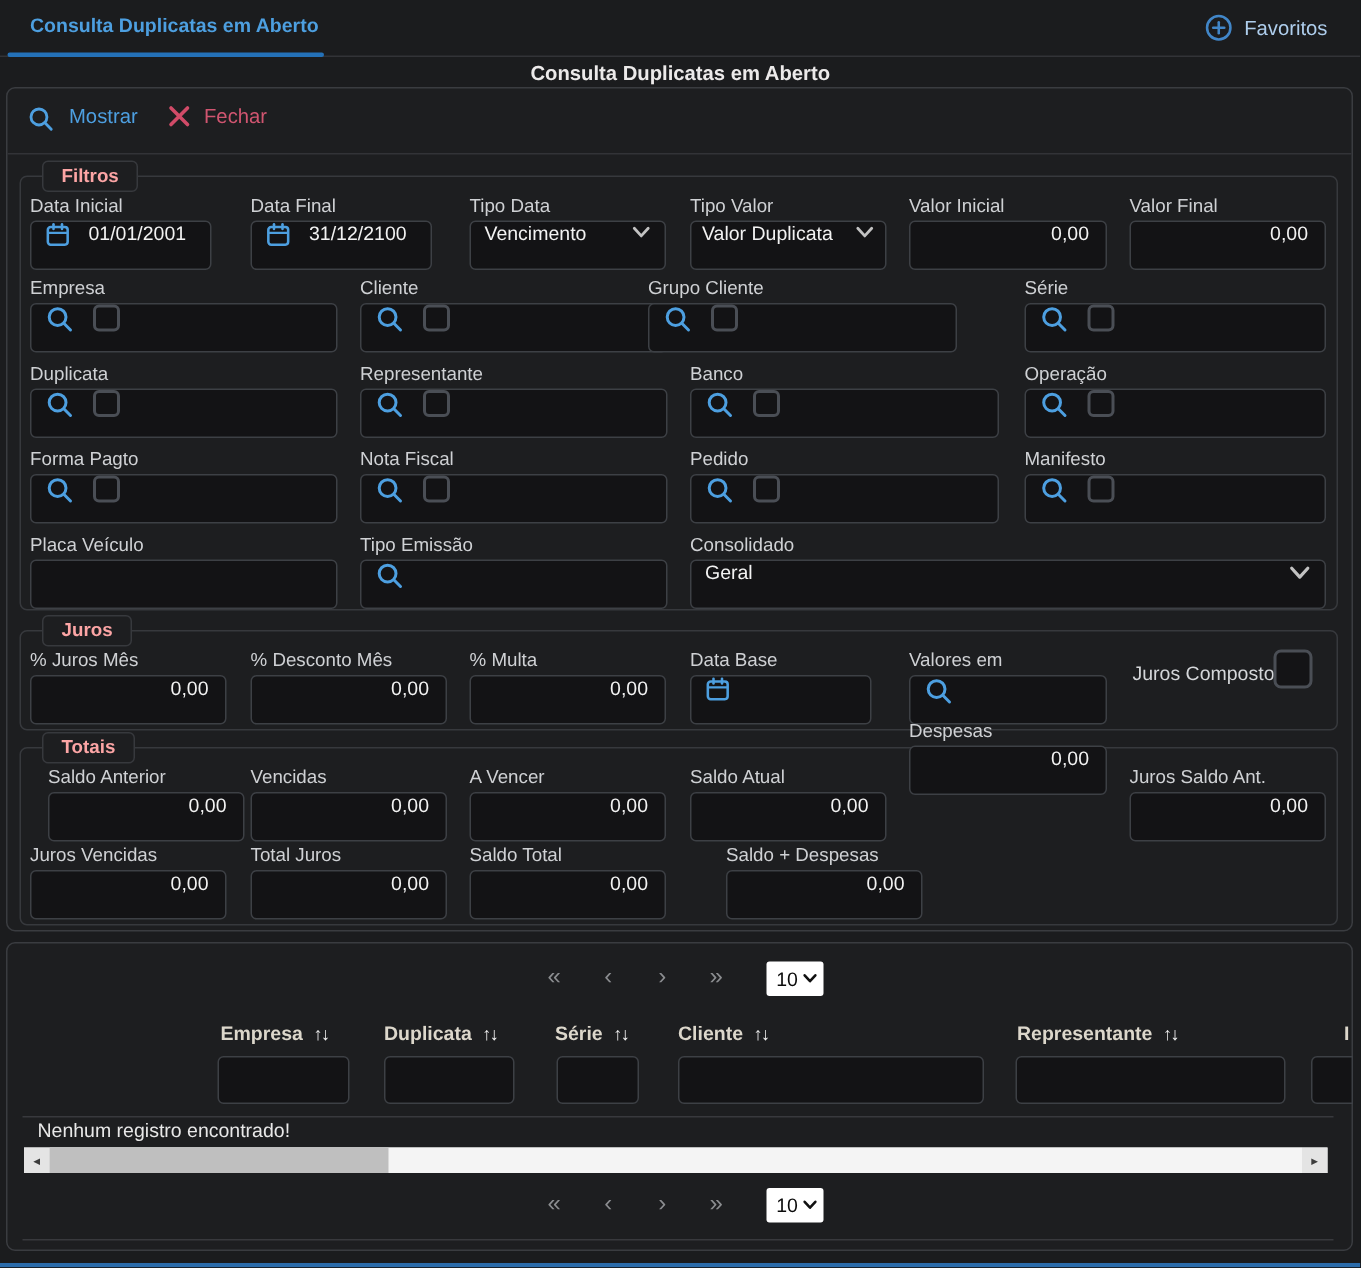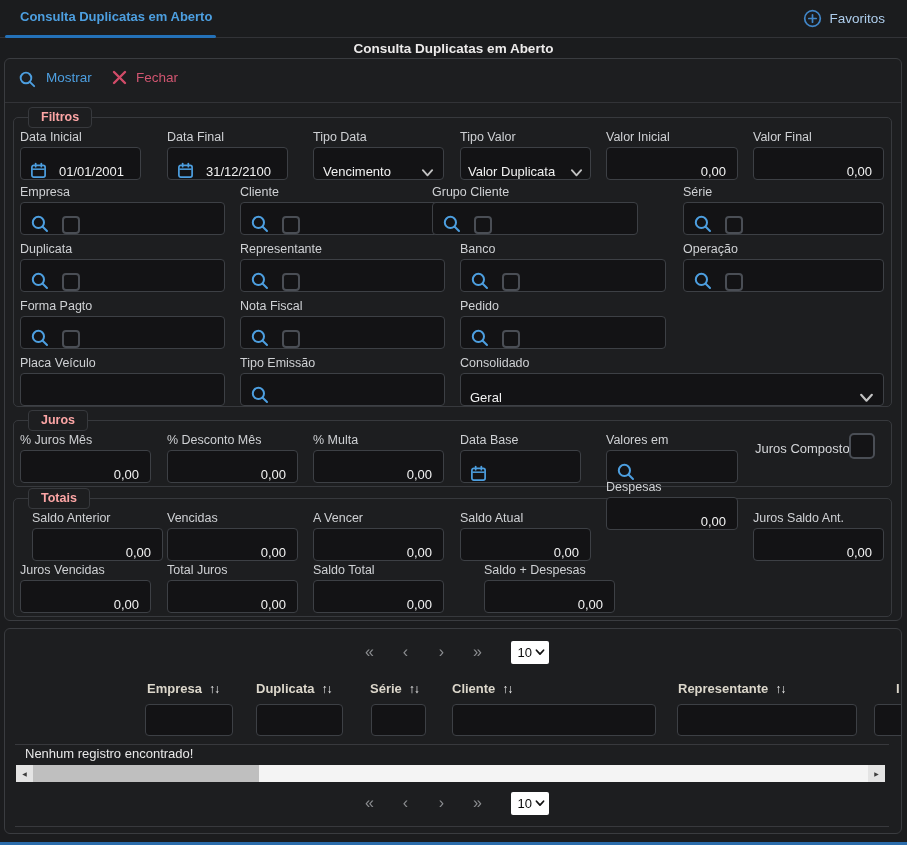--- a/index.html
+++ b/index.html
@@ -31,21 +31,21 @@
   .tool-btn { position:absolute; top:70px; display:flex; align-items:flex-start; gap:9px; cursor:pointer; height:22px; }
   .tool-btn .t-blue { color:#4d9fe0; font-size:13.5px; }
   .tool-btn .t-red { color:#d05570; font-size:13.5px; }
   .tb-divider { position:absolute; left:5px; top:102px; width:896px; height:1px; background:#323337; }
 
   
   .fld { position:absolute; }
   .lbl { display:block; font-size:12.5px; color:#cfd1d4; margin-bottom:3px; white-space:nowrap; }
   .inp {
     height:33px; width:100%; background:#131315; border:1px solid #3d4045; border-radius:4px;
-    display:flex; align-items:flex-end; padding:0 9px; gap:12px; color:#f2f2f2;
+    display:flex; align-items:flex-start; padding:0 9px; gap:12px; color:#f2f2f2;
   }
   .inp.num { justify-content:flex-end; padding-right:11px; }
   .inp .value { font-size:13px; color:#f2f2f2; white-space:nowrap; }
   .inp .chev { margin-left:auto; display:flex; align-items:center; }
   .cbx { width:18px; height:18px; border:2px solid #4a4e55; border-radius:4px; background:transparent; cursor:pointer; flex:0 0 auto; }
   .icon { display:flex; align-items:center; cursor:pointer; flex:0 0 auto; }
 
   .jc-check { position:absolute; width:26px; height:26px; border:2px solid #4a4e55; border-radius:5px; background:#141416; cursor:pointer; }
   .jc-label { position:absolute; font-size:13px; color:#d4d6d9; white-space:nowrap; }
 
@@ -306,20 +306,32 @@
     <div class="inp">
       <span class="icon">
           <svg width="20" height="20" viewBox="0 0 20 20">
             <circle cx="8.4" cy="8.4" r="5.6" fill="none" stroke="#4d9fe0" stroke-width="2"></circle>
             <line x1="12.7" y1="12.7" x2="17" y2="17" stroke="#4d9fe0" stroke-width="2" stroke-linecap="round"></line>
           </svg>
         </span>
       <span class="cbx"></span>
     </div>
   </div>
+  <div class="fld" style="left:683px; top:299px; width:201px;">
+    <span class="lbl">Manifesto</span>
+    <div class="inp">
+      <span class="icon">
+          <svg width="20" height="20" viewBox="0 0 20 20">
+            <circle cx="8.4" cy="8.4" r="5.6" fill="none" stroke="#4d9fe0" stroke-width="2"></circle>
+            <line x1="12.7" y1="12.7" x2="17" y2="17" stroke="#4d9fe0" stroke-width="2" stroke-linecap="round"></line>
+          </svg>
+        </span>
+      <span class="cbx"></span>
+    </div>
+  </div>
 
   <div class="fld" style="left:20px; top:356px; width:205px;">
     <span class="lbl">Placa Veículo</span>
     <div class="inp">
       <span class="value"></span>
     </div>
   </div>
   <div class="fld" style="left:240px; top:356px; width:205px;">
     <span class="lbl">Tipo Emissão</span>
     <div class="inp">

